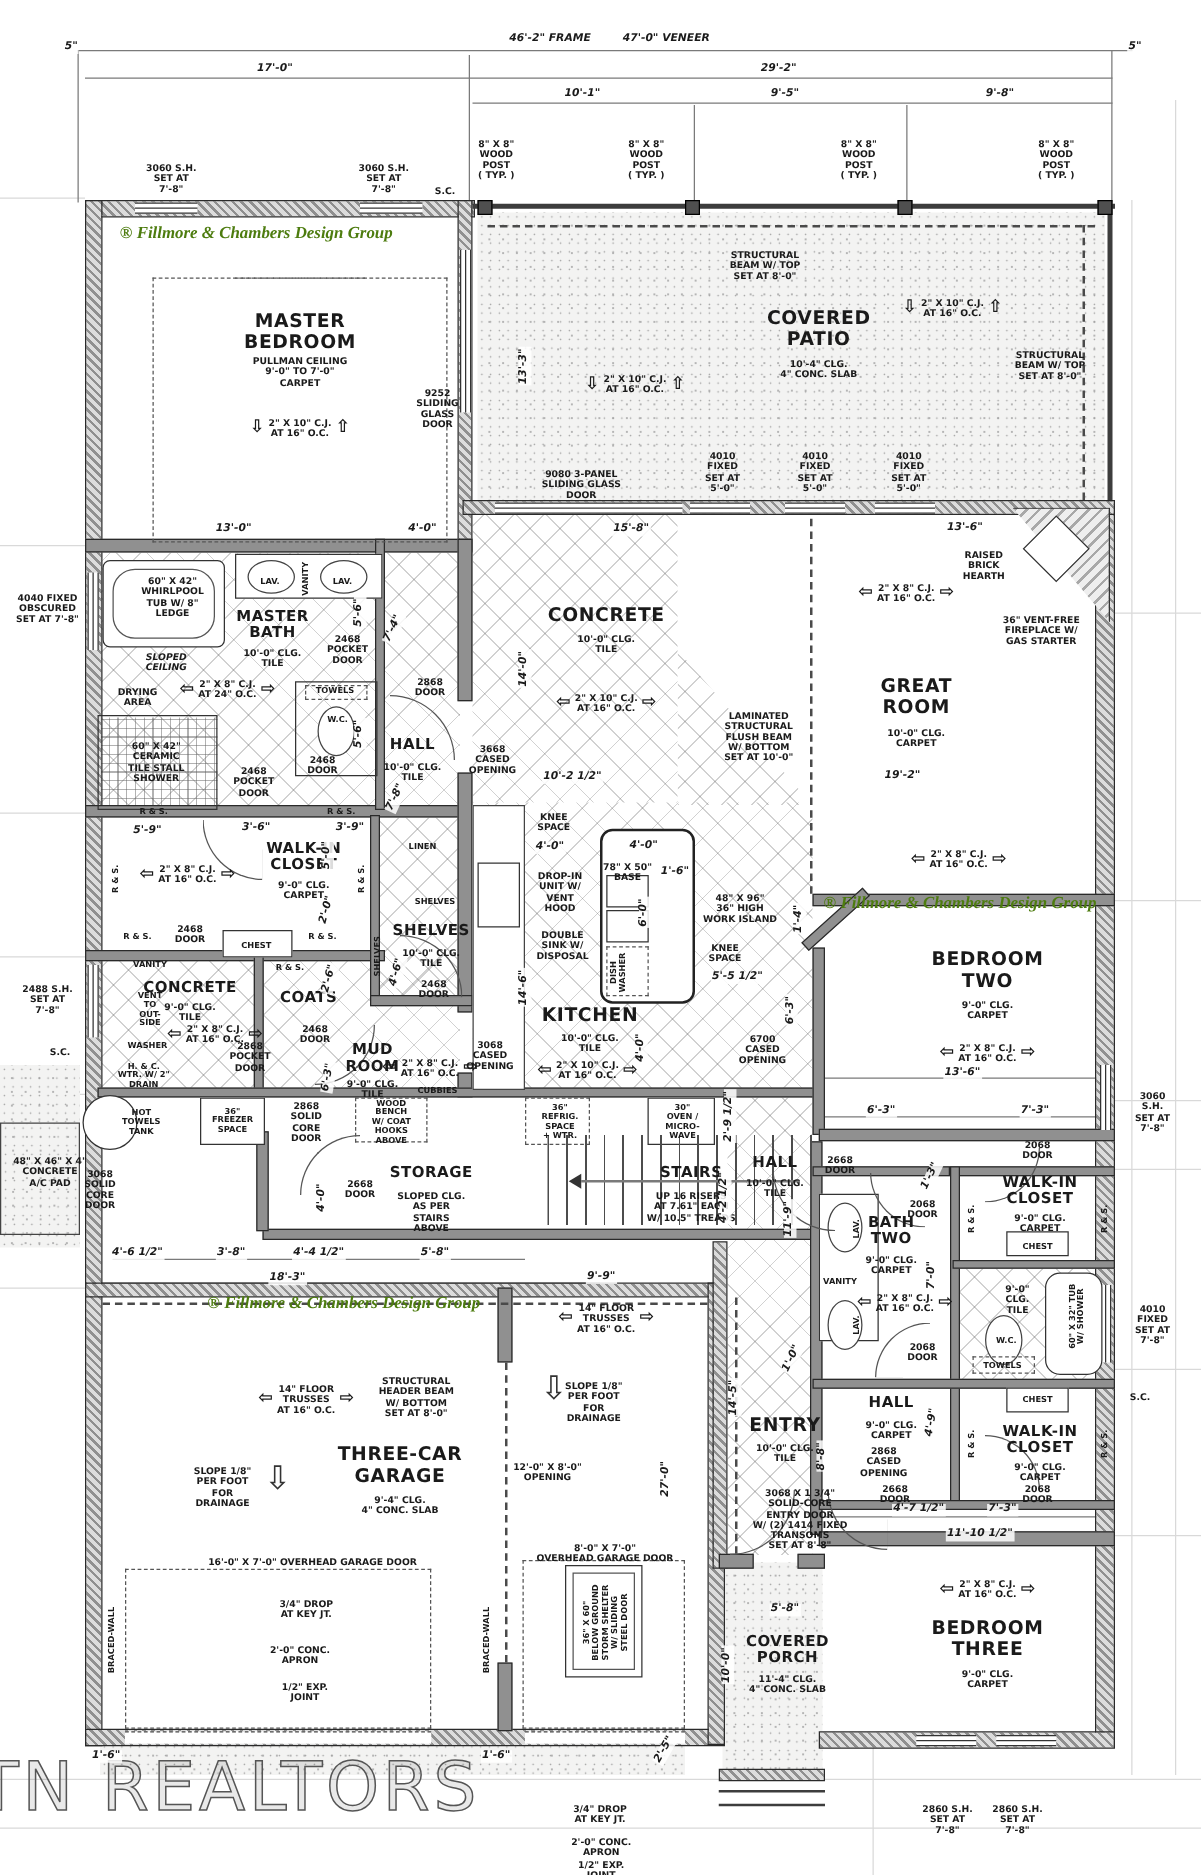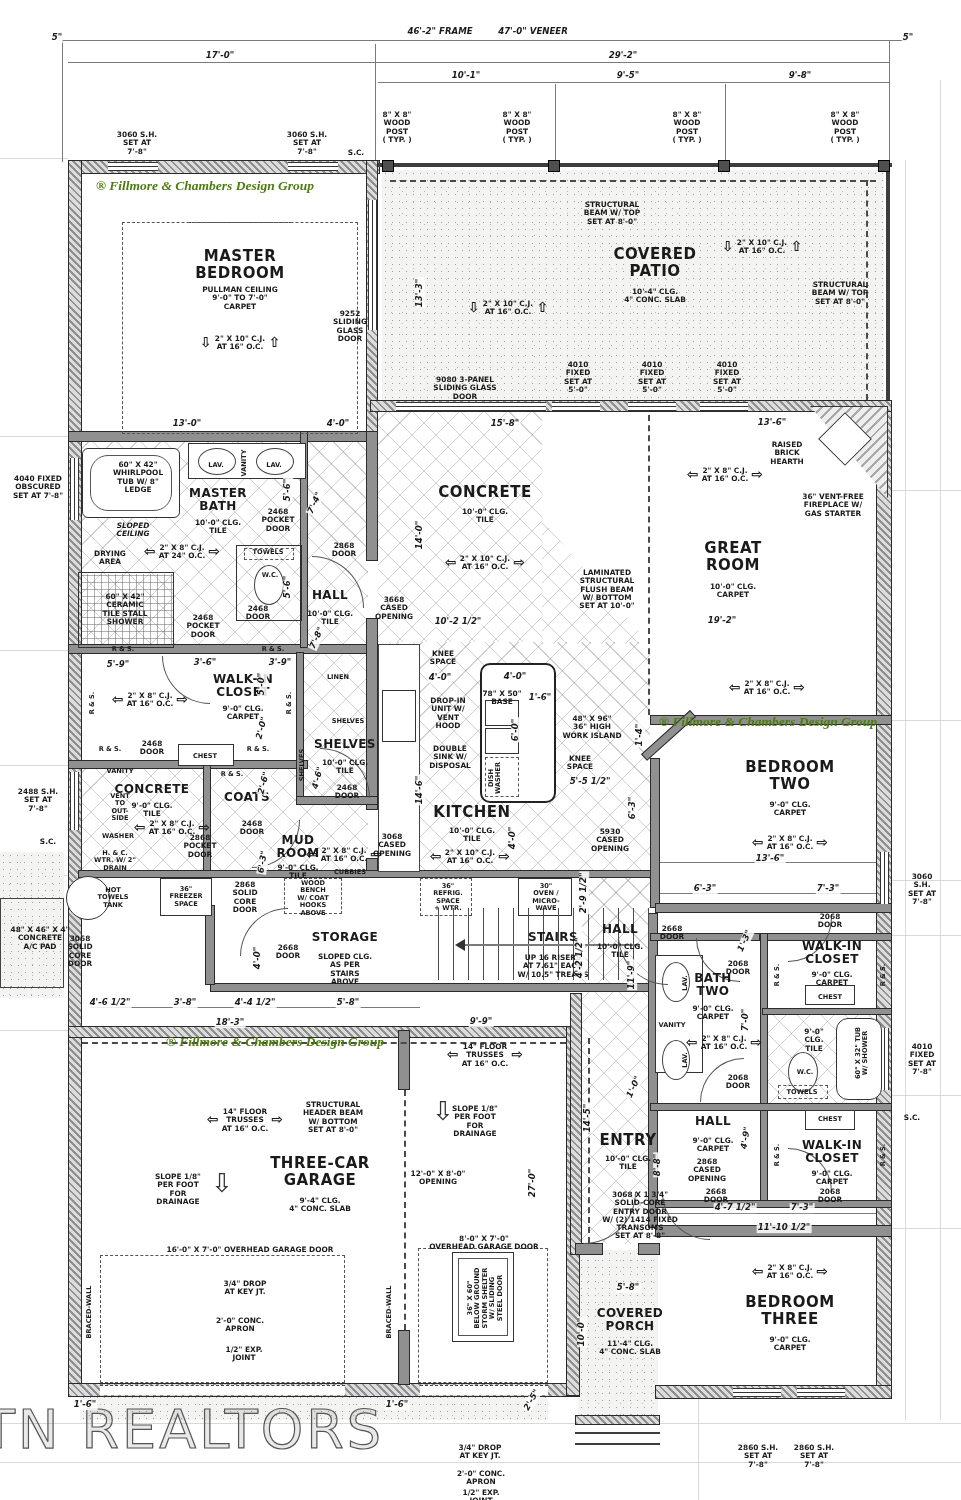--- a/index.html
+++ b/index.html
@@ -506,21 +506,21 @@
       <div class="lbl dim" style="left: 633px; top: 808px; transform: translate(-50%, -50%) rotate(-90deg);">6'-3"</div>
       <div class="lbl dim" style="left: 513px; top: 838px; transform: translate(-50%, -50%) rotate(-90deg);">4'-0"</div>
       <div class="lbl room" style="left: 472px; top: 812px; transform: translate(-50%, -50%);">KITCHEN</div>
       <div class="lbl sub" style="left: 472px; top: 835px; transform: translate(-50%, -50%);">10'-0" CLG.
 TILE</div>
       <div class="lbl cjh" style="left: 470px; top: 857px; transform: translate(-50%, -50%);">2" X 10" C.J.
 AT 16" O.C.</div>
       <div class="lbl note" style="left: 392px; top: 845px; transform: translate(-50%, -50%);">3068
 CASED
 OPENING</div>
-      <div class="lbl note" style="left: 610px; top: 840px; transform: translate(-50%, -50%);">5930
+      <div class="lbl note" style="left: 610px; top: 840px; transform: translate(-50%, -50%);">6700
 CASED
 OPENING</div>
       <div class="lbl tiny" style="left: 448px; top: 898px; transform: translate(-50%, -50%);">36"
 REFRIG.
 SPACE
 + WTR.</div>
       <div class="lbl tiny" style="left: 546px; top: 898px; transform: translate(-50%, -50%);">30"
 OVEN /
 MICRO-
 WAVE</div>

